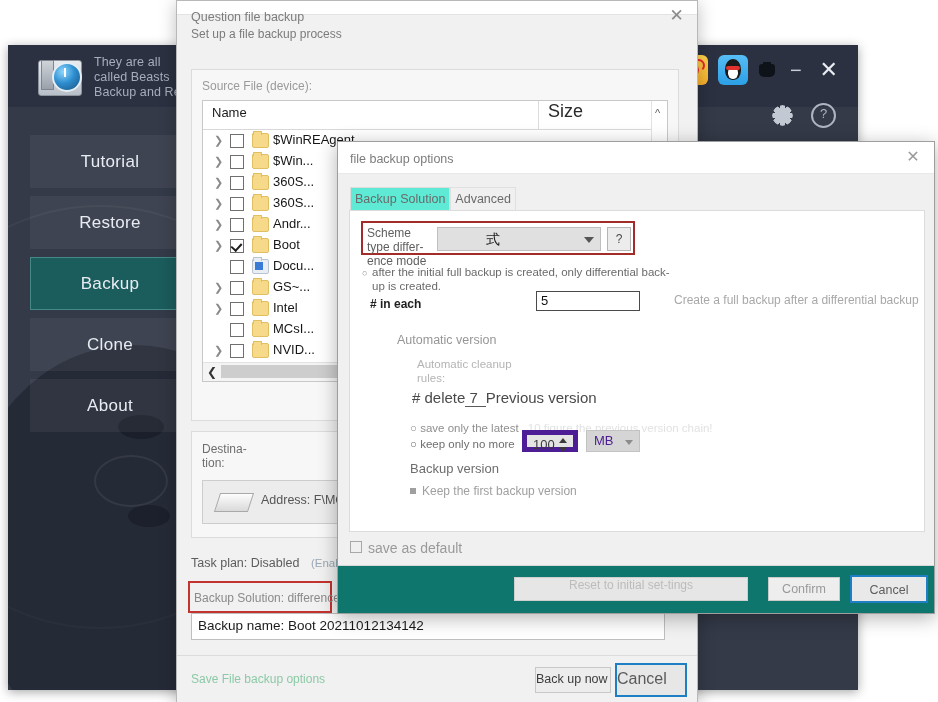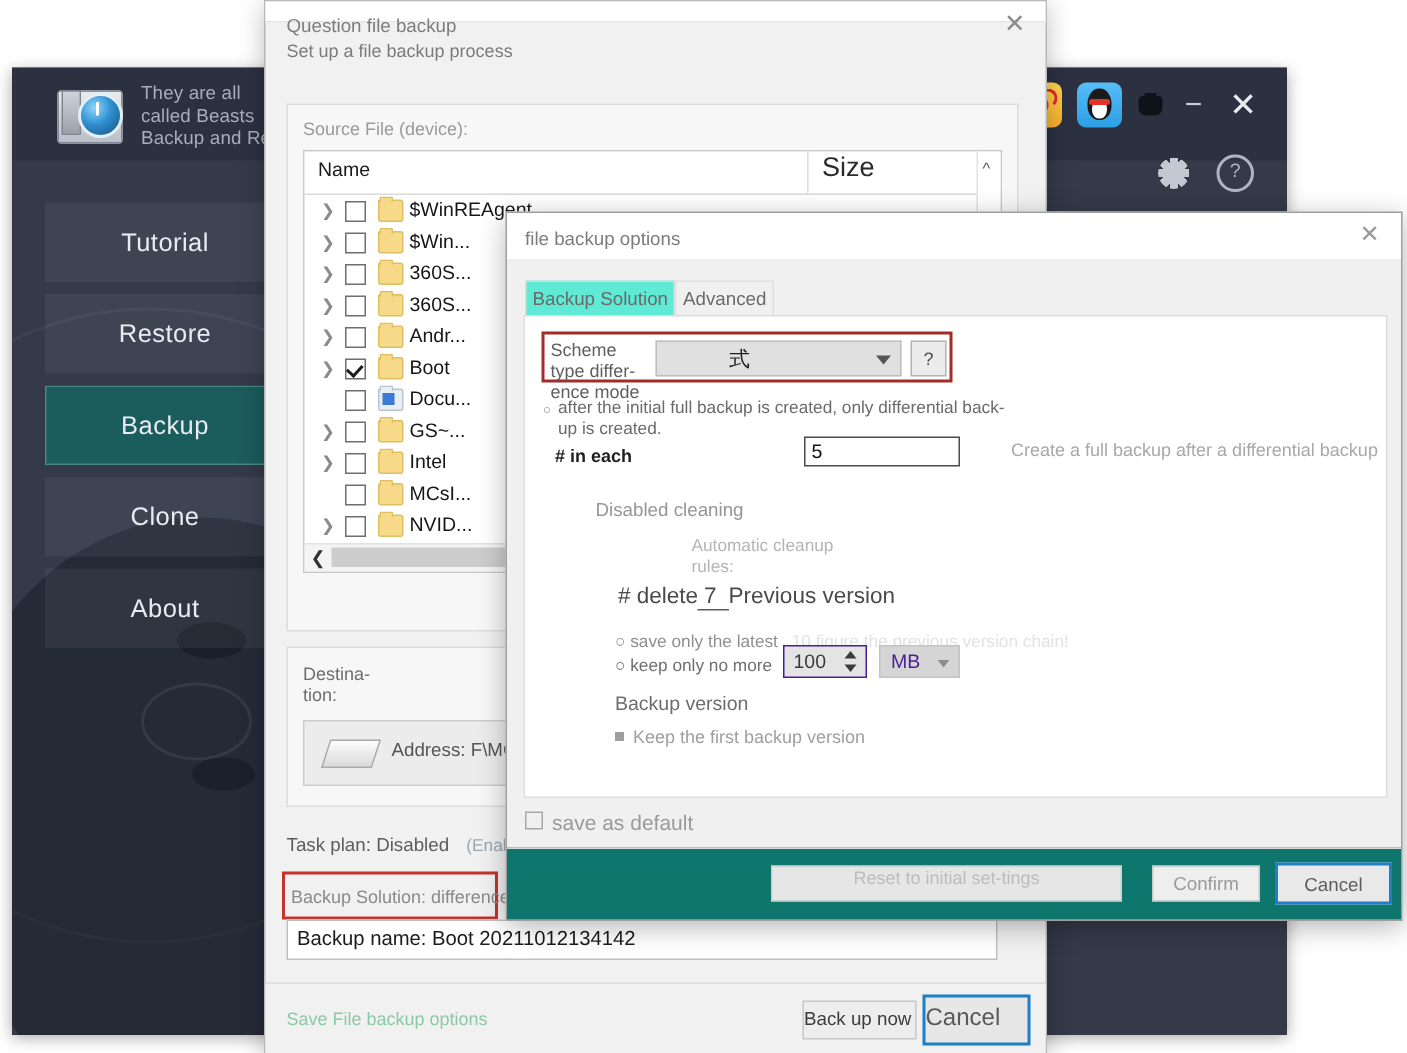--- a/index.html
+++ b/index.html
@@ -239,27 +239,27 @@
   }
   .note{position:absolute;left:22px;top:54px;width:300px;color:#6a6a6a;font-size:11.5px;line-height:14px;}
   .note .bullet{position:absolute;left:-10px;top:1px;font-size:9px;color:#8a8a8a;}
   .ineach{position:absolute;left:20px;top:86px;color:#1f1f1f;font-size:12px;font-weight:bold;}
   .ineach-in{position:absolute;left:186px;top:80px;width:104px;height:20px;
        border:1px solid #4a4a4a;background:#fff;box-sizing:border-box;}
   .ineach-in span{position:absolute;left:4px;top:1px;font-size:13px;color:#111;}
   .ineach-note{position:absolute;left:284px;top:82px;color:#a8a8a8;font-size:12px;white-space:nowrap;margin-left:40px;}
 
   .sec-clean{position:absolute;left:47px;top:122px;color:#969696;font-size:12.5px;}
-  .sec-rules{position:absolute;left:67px;top:146px;color:#b4b4b4;font-size:11.5px;line-height:14px;width:96px;margin-left:44px;}
+  .sec-rules{position:absolute;left:67px;top:146px;color:#b4b4b4;font-size:11.5px;line-height:14px;width:96px;}
   .rule-del{position:absolute;left:62px;top:178px;color:#4a4a4a;font-size:15px;}
   .rule-del .n{border-bottom:1px solid #5a5a5a;padding:0 8px 0 4px;}
   .rule-save{position:absolute;left:60px;top:211px;color:#8f8f8f;font-size:11.5px;}
   .rule-save .ghost{color:#e2e2e2;margin-left:6px;}
   .rule-keep{position:absolute;left:60px;top:227px;color:#6e6e6e;font-size:11.5px;}
-  .spin{position:absolute;left:172px;top:219px;width:56px;height:22px;background:#e4e4e4;border:1px solid #4c1d95;box-sizing:border-box;}
+  .spin{position:absolute;left:172px;top:219px;width:56px;height:22px;background:#e4e4e4;border:5px solid #4c1d95;box-sizing:border-box;}
   .spin .v{position:absolute;left:6px;top:2px;font-size:13px;color:#3a3a3a;}
   .spin .up{position:absolute;right:6px;top:3px;width:0;height:0;border-left:4px solid transparent;border-right:4px solid transparent;border-bottom:5px solid #3b3b3b;}
   .spin .dn{position:absolute;right:6px;top:12px;width:0;height:0;border-left:4px solid transparent;border-right:4px solid transparent;border-top:5px solid #3b3b3b;}
   .unit{position:absolute;left:236px;top:219px;width:54px;height:22px;background:#d5d5d5;border:1px solid #c3c3c3;box-sizing:border-box;}
   .unit .v{position:absolute;left:7px;top:2px;font-size:13px;color:#4c1d95;}
   .unit .caret{position:absolute;right:6px;top:9px;width:0;height:0;border-left:4px solid transparent;border-right:4px solid transparent;border-top:5px solid #8c8c8c;}
   .sec-ver{position:absolute;left:60px;top:250px;color:#6d6d6d;font-size:13px;}
   .keepfirst{position:absolute;left:60px;top:273px;color:#9f9f9f;font-size:12px;}
   .keepfirst .sq{display:inline-block;width:6px;height:6px;background:#9f9f9f;margin-right:6px;vertical-align:1px;}
 
@@ -484,21 +484,21 @@
         <span class="bullet">○</span>
         <span>after the initial full backup is created, only differential back-up is created.</span>
       </div>
 
       <span class="ineach"># in each</span>
       <div class="ineach-in">
         <span>5</span>
       </div>
       <span class="ineach-note">Create a full backup after a differential backup</span>
 
-      <div class="sec-clean">Disabled cleaning</div>
+      <div class="sec-clean">Automatic version</div>
       <div class="sec-rules">Automatic cleanup rules:</div>
 
       <div class="rule-del">
         <span># delete</span><span class="n">7</span><span>Previous version</span>
       </div>
 
       <div class="rule-save">
         <span>○</span>
         <span>save only the latest</span>
         <span class="ghost">10 figure the previous version chain!</span>

